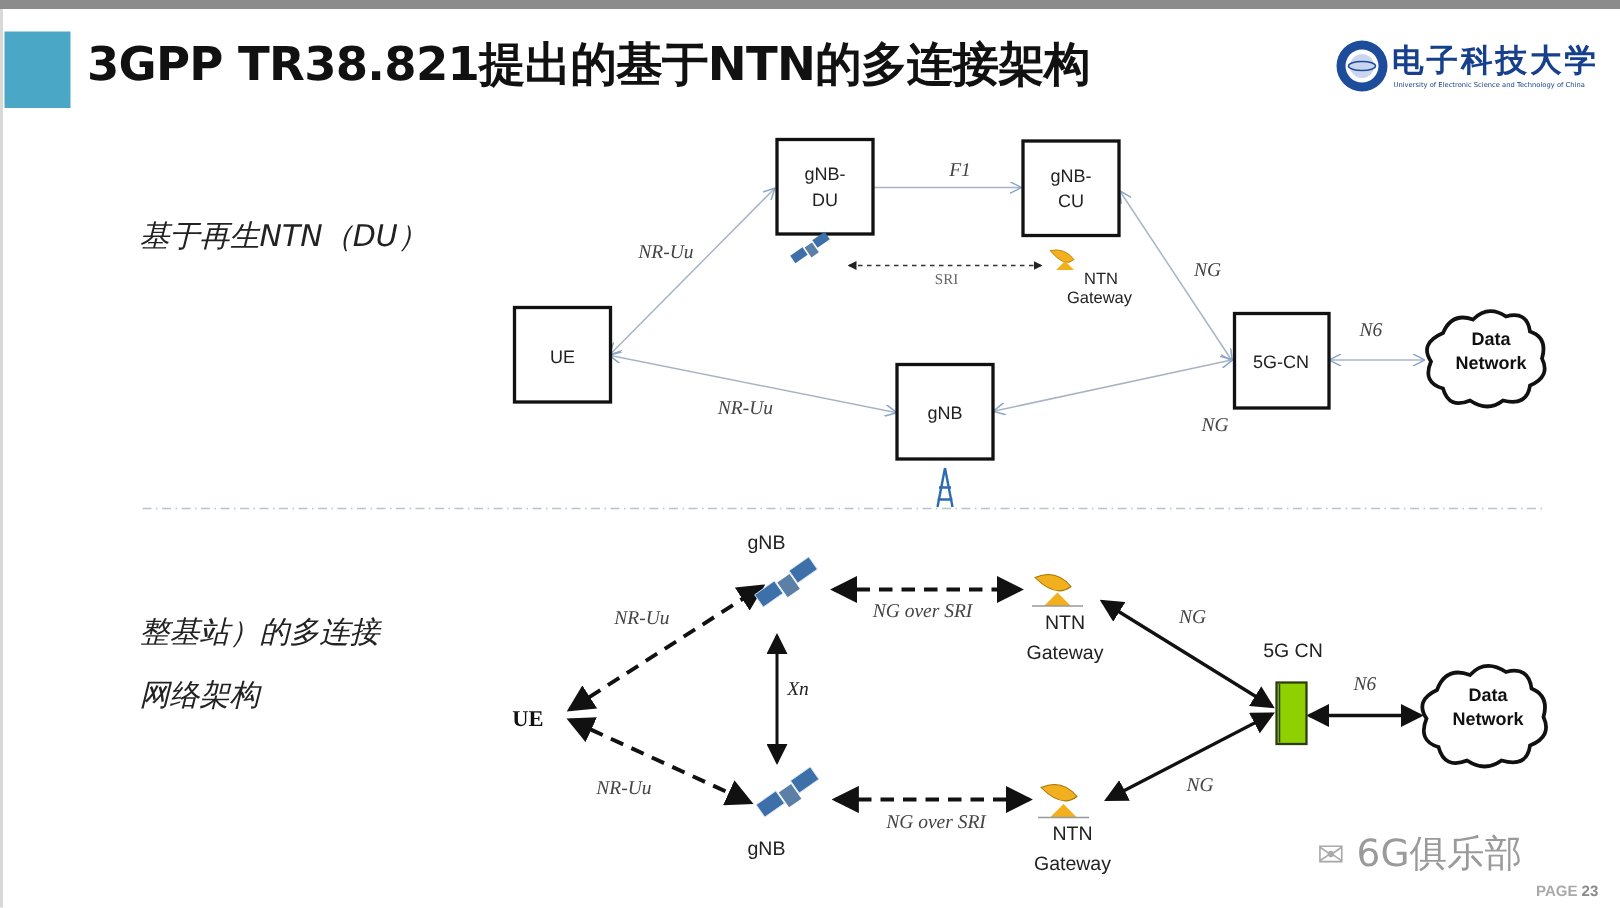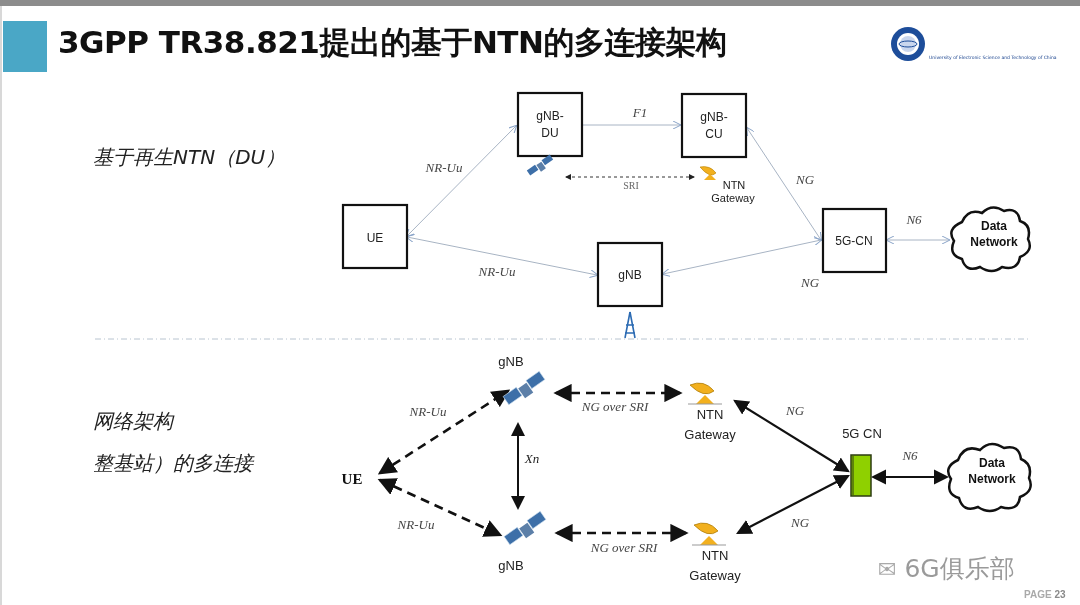--- a/index.html
+++ b/index.html
@@ -27,30 +27,31 @@
 <div class="title-square"></div>
 <div class="title">3GPP TR38.821提出的基于NTN的多连接架构</div>
 
 <div class="logo">
   <svg width="36" height="36" viewBox="0 0 36 36" style="position:absolute;left:0;top:2px">
     <circle cx="18" cy="18" r="17" fill="#1d4d9a"></circle>
     <circle cx="18" cy="18" r="11" fill="#fff"></circle>
     <circle cx="18" cy="18" r="8" fill="#c9d6ee"></circle>
     <ellipse cx="18" cy="18" rx="9" ry="3" fill="none" stroke="#1d4d9a" stroke-width="1"></ellipse>
   </svg>
+  <div class="logo-text">电子科技大学</div>
   <div class="logo-sub">University of Electronic Science and Technology of China</div>
 </div>
 
 <div class="desc" style="left:93px;top:140px;">
   <div>基于再生NTN（DU）</div>
 </div>
 
 <div class="desc" style="left:93px;top:400px;line-height:42px;">
+  <div>整基站）的多连接</div>
   <div>网络架构</div>
-  <div>整基站）的多连接</div>
 </div>
 
 <svg width="1080" height="605" style="position:absolute;left:0;top:0">
   <defs>
     <marker id="ah" markerWidth="8" markerHeight="8" refX="7" refY="4" orient="auto-start-reverse">
       <path d="M0,0 L8,4 L0,8" fill="none" stroke="#8aa4c8" stroke-width="1"></path>
     </marker>
     <marker id="ahb" markerWidth="7" markerHeight="7" refX="6" refY="3.5" orient="auto-start-reverse">
       <path d="M0,0 L7,3.5 L0,7 z" fill="#111"></path>
     </marker>

